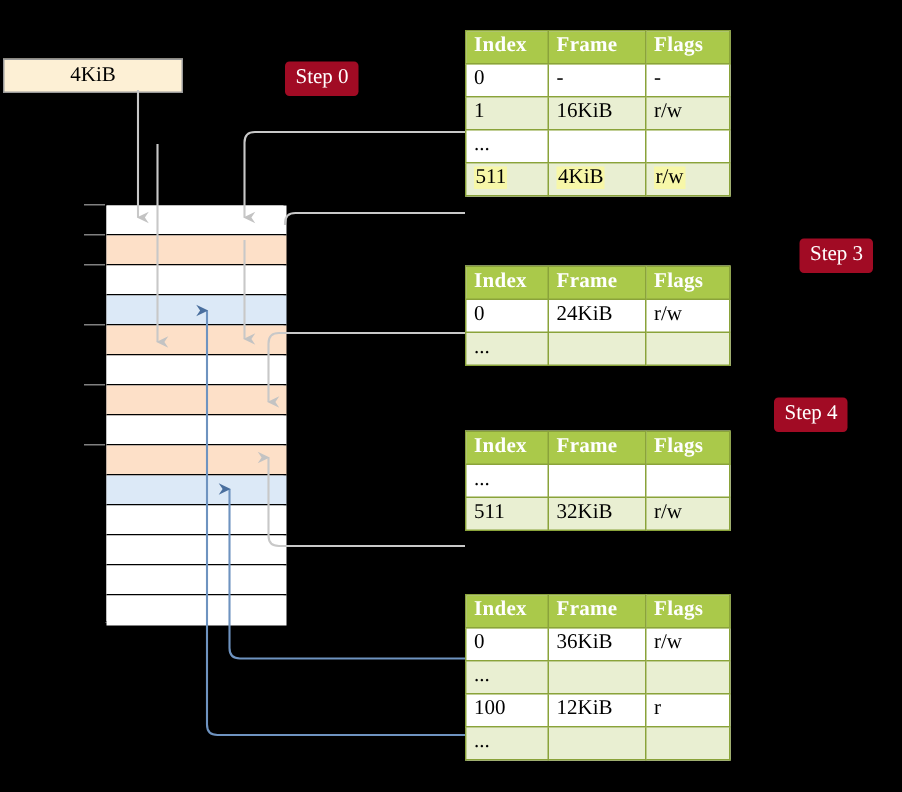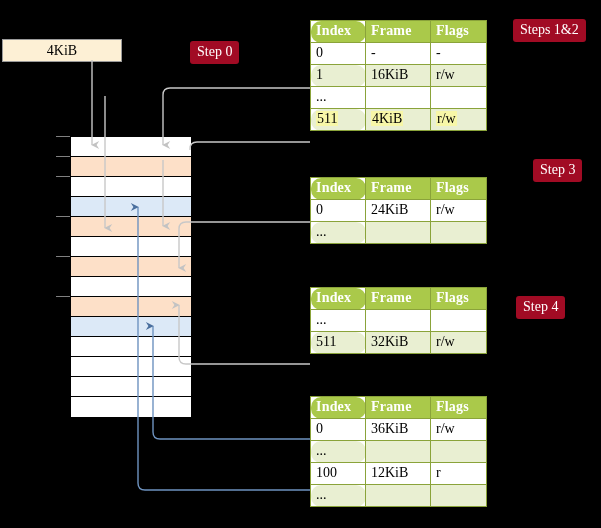--- a/index.html
+++ b/index.html
@@ -33,39 +33,38 @@
           border:1px solid #b9c98c;background:#fff;
           font-size:14px;color:#000;}
   .ptable td,.ptable th{border:1px solid #8aa33a;padding:2px 5px 3px 5px;
           text-align:left;vertical-align:middle;height:19px;
           box-sizing:border-box;font-weight:normal;}
   .ptable th{background:#aac94a;color:#fff;font-weight:bold;
              font-size:14px;letter-spacing:.2px;}
   .ptable tr.alt td{background:#e9efd2;}
   .ptable tr.plain td{background:#fff;}
   .hl{background:#f7f7a8;padding:0 1px;}
-  .col-i{width:55px;border-radius:10px;}
+  .col-i{width:55px;}
   .col-f{width:65px;}
   .col-g{width:56px;}
 
   
   .wires{position:absolute;left:0;top:0;width:601px;height:528px;
          pointer-events:none;}
 </style>
 </head>
 <body>
 
 <div class="stage">
 
   <div class="srcbox" style="left:2px;top:39px;width:118px;">4KiB</div>
 
   <div class="badge" style="left:190px;top:41px;">Step 0</div>
-  <div class="badge" style="left:513px;top:19px;">Steps 1&amp;2</div>
   <div class="badge" style="left:533px;top:159px;">Step 3</div>
-  <div class="badge" style="left:516px;top:265px;margin-top:31px;">Step 4</div>
+  <div class="badge" style="left:516px;top:265px;">Step 4</div>
 
   <div class="memcol" id="memcol">
       <div class="memrow" style="top: 0px; background: rgb(255, 255, 255);"></div>
       <div class="memrow" style="top: 20px; background: rgb(253, 224, 200);"></div>
       <div class="memrow" style="top: 40px; background: rgb(255, 255, 255);"></div>
       <div class="memrow" style="top: 60px; background: rgb(220, 233, 247);"></div>
       <div class="memrow" style="top: 80px; background: rgb(253, 224, 200);"></div>
       <div class="memrow" style="top: 100px; background: rgb(255, 255, 255);"></div>
       <div class="memrow" style="top: 120px; background: rgb(253, 224, 200);"></div>
       <div class="memrow" style="top: 140px; background: rgb(255, 255, 255);"></div>

